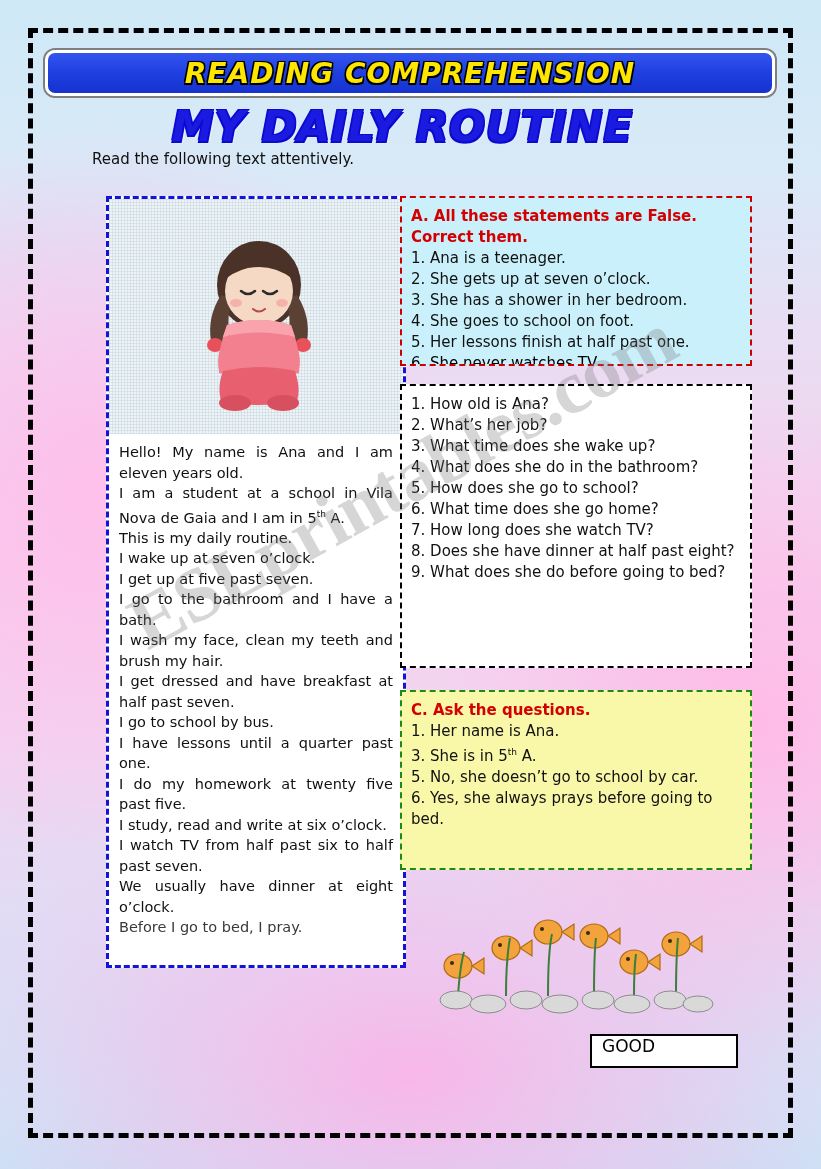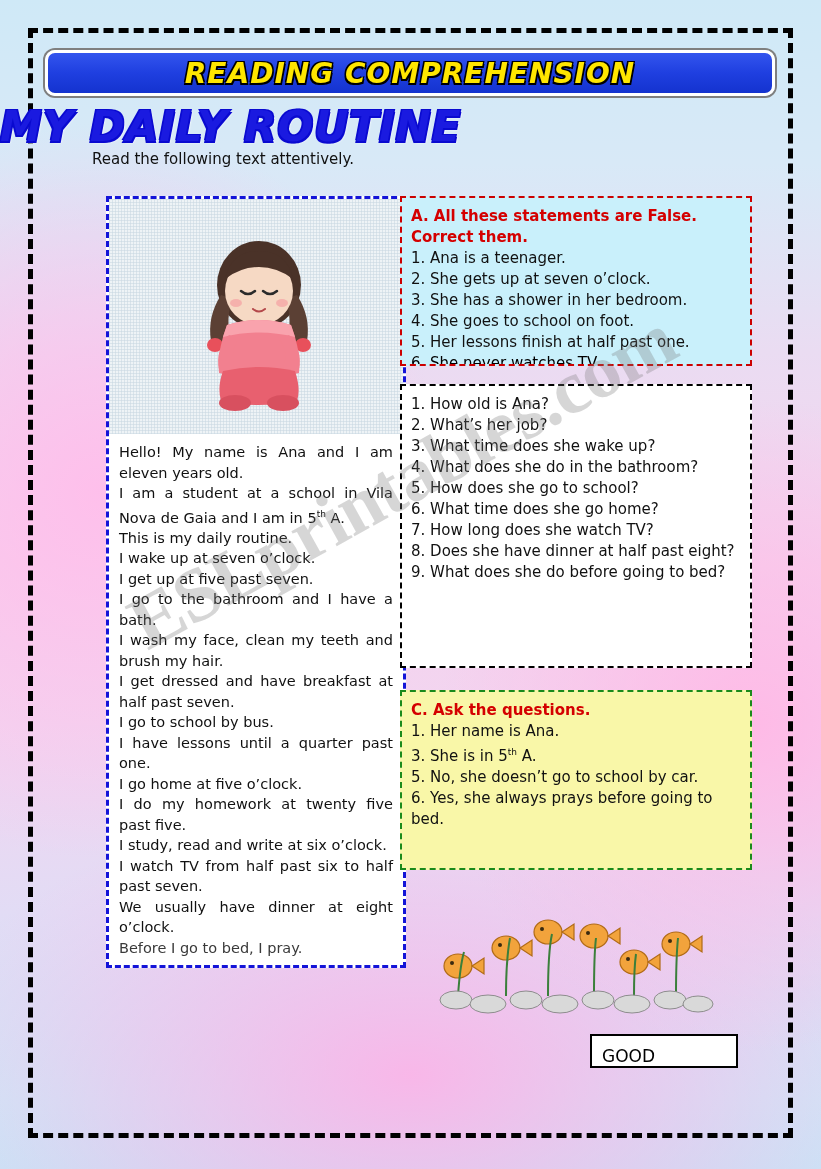--- a/index.html
+++ b/index.html
@@ -64,21 +64,21 @@
       -1.5px -1.5px 0 #000, 1.5px -1.5px 0 #000,
       -1.5px 1.5px 0 #000, 1.5px 1.5px 0 #000;
     text-align: right;
   }
 
   .main-title {
     position: absolute;
     left: 0;
     top: 102px;
     width: 805px;
-    text-align: left;
+    text-align: center;
     font-family: "DejaVu Sans", sans-serif;
     font-weight: bold;
     font-style: italic;
     font-size: 42px;
     letter-spacing: 1px;
     color: #1a1ae0;
     text-shadow:
       -1.5px -1.5px 0 #0a0ad0, 1.5px -1.5px 0 #0a0ad0,
       -1.5px 1.5px 0 #0a0ad0, 1.5px 1.5px 0 #0a0ad0,
       2px 2px 2px rgba(255,255,255,0.9);
@@ -188,21 +188,21 @@
   .good-box {
     position: absolute;
     left: 590px;
     top: 1034px;
     width: 148px;
     height: 34px;
     background: #ffffff;
     border: 2px solid #000;
     box-sizing: border-box;
     display: flex;
-    align-items: flex-end;
+    align-items: flex-start;
     padding-left: 10px;
     font-family: "DejaVu Sans", sans-serif;
     font-size: 17px;
     color: #000;
   }
 
   
   .watermark {
     position: absolute;
     left: 95px;
@@ -271,21 +271,20 @@
       <p>Hello! My name is Ana and I am eleven years old.</p>
       <p>I am a student at a school in Vila Nova de Gaia and I am in 5<sup>th</sup> A.</p>
       <p>This is my daily routine.</p>
       <p>I wake up at seven o’clock.</p>
       <p>I get up at five past seven.</p>
       <p>I go to the bathroom and I have a bath.</p>
       <p>I wash my face, clean my teeth and brush my hair.</p>
       <p>I get dressed and have breakfast at half past seven.</p>
       <p>I go to school by bus.</p>
       <p>I have lessons until a quarter past one.</p>
-      <p>I go home at five o’clock.</p>
       <p>I do my homework at twenty five past five.</p>
       <p>I study, read and write at six o’clock.</p>
       <p>I watch TV from half past six to half past seven.</p>
       <p>We usually have dinner at eight o’clock.</p>
       <p class="faded">Before I go to bed, I pray.</p>
     </div>
   </div>
 
   <div class="box box-a">
     <div class="box-inner">

